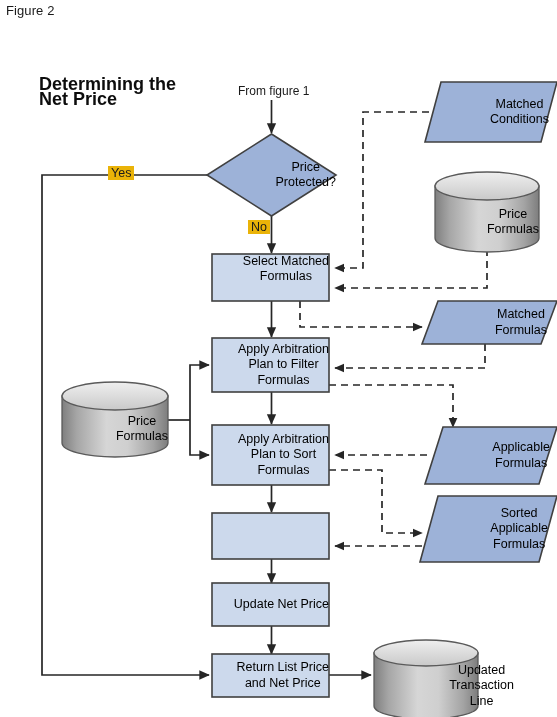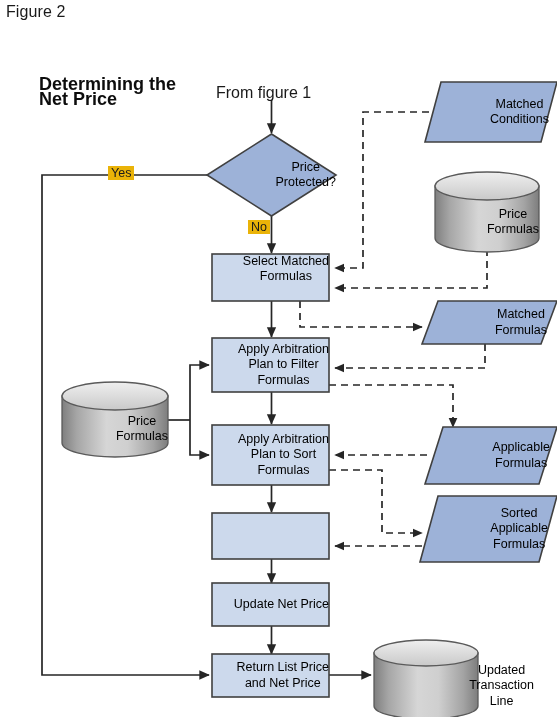--- a/index.html
+++ b/index.html
@@ -22,39 +22,39 @@
     position: absolute;
     left: 0;
     top: 0;
     width: 557px;
     height: 717px;
   }
   .fig-caption {
     position: absolute;
     left: 6px;
     top: 3px;
-    font-size: 16px;
+    font-size: 13px;
     color: #1a1a1a;
     letter-spacing: 0.1px;
   }
   .diagram-title {
     position: absolute;
     left: 39px;
     top: 77px;
     font-size: 18px;
     font-weight: bold;
     color: #0d0d0d;
     line-height: 15px;
     width: 140px;
   }
   .entry-label {
     position: absolute;
-    left: 216px;
+    left: 238px;
     top: 84px;
-    font-size: 16px;
+    font-size: 12px;
     color: #1a1a1a;
   }
   .edge-label {
     position: absolute;
     font-size: 12.5px;
     color: #1a1a1a;
     background: #eab308;
     padding: 0 3px;
   }
   .lbl-yes { left: 108px; top: 166px; }
@@ -265,21 +265,21 @@
     </div>
   </div>
 
   <div class="node-text" style="left:62px; top:403px; width:106px; height:52px;">
     <div>
       <div>Price</div>
       <div>Formulas</div>
     </div>
   </div>
 
-  <div class="node-text" style="left:394px; top:658px; width:104px; height:56px;padding-left:36px;">
+  <div class="node-text" style="left:374px; top:658px; width:104px; height:56px;padding-left:36px;">
     <div>
       <div>Updated</div>
       <div>Transaction</div>
       <div>Line</div>
     </div>
   </div>
 
 </div>
 
 </body></html>

